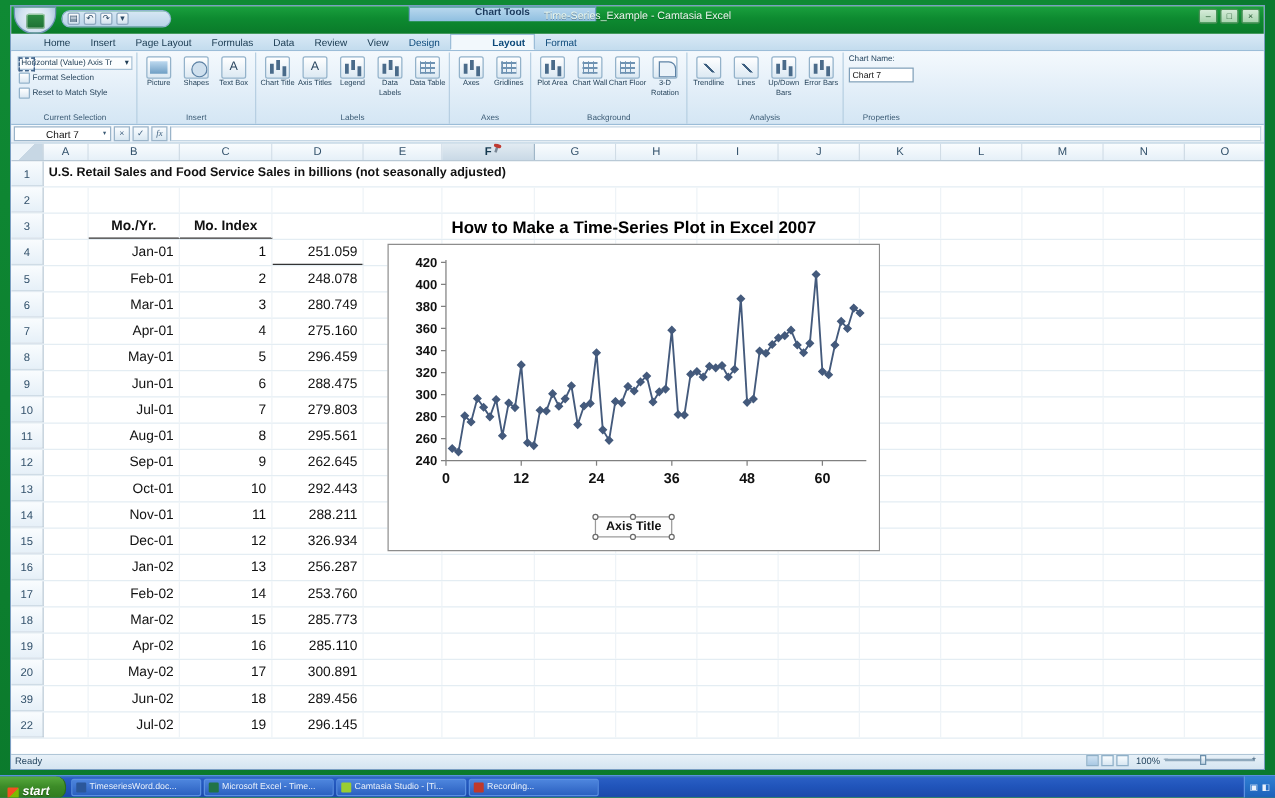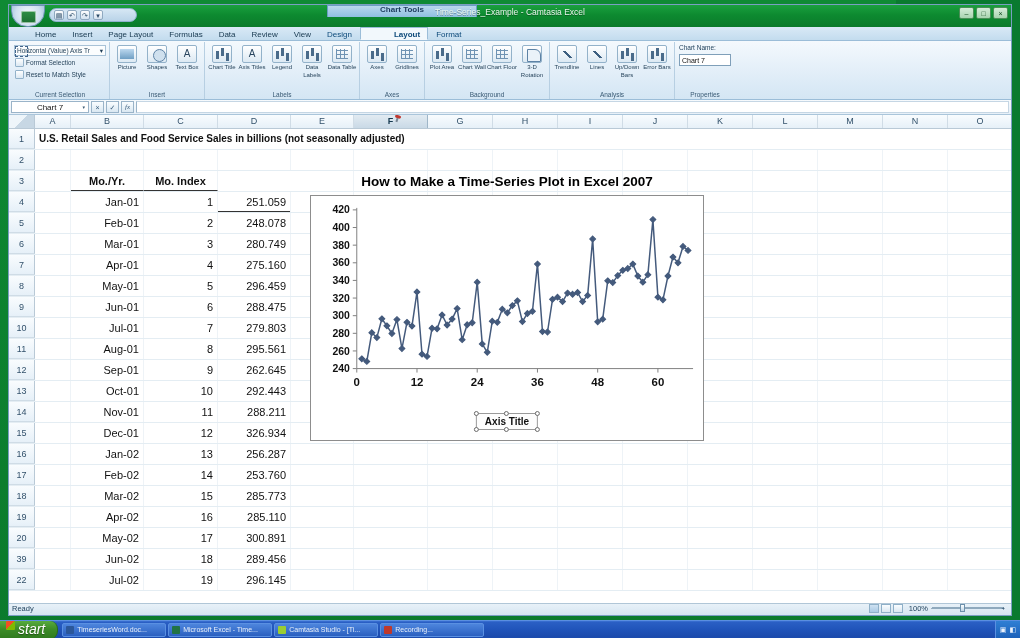--- a/index.html
+++ b/index.html
@@ -427,22 +427,22 @@
     background: linear-gradient(180deg,#3b72d4 0%, #2a5fc4 8%, #2155bb 45%, #1c4bad 90%);
     display: flex; align-items: center;
     border-top: 1px solid #5a8ee0;
   }
   .startbtn {
     height: 18px;
     padding: 0 12px 0 6px;
     background: linear-gradient(180deg,#58ab3e 0%, #3d8c28 45%, #2f7a1e 100%);
     border-right: 1px solid #2a6a1b;
     border-radius: 0 8px 8px 0;
-    display: flex; align-items: flex-start; gap: 3px;
-    color: #ffffff; font-size: 14px; font-weight: normal; font-style: italic;
+    display: flex; align-items: flex-end; gap: 3px;
+    color: #ffffff; font-size: 10px; font-weight: bold; font-style: italic;
     text-shadow: 0 1px 1px #00000066;
   }
   .startbtn .flag {
     width: 9px; height: 9px;
     background:
       linear-gradient(135deg,#f25022 0 50%, #7fba00 50% 100%);
     border-radius: 1px;
   }
   .tbitems { display: flex; gap: 2px; margin-left: 4px; flex: 1; }
   .tbitem {

